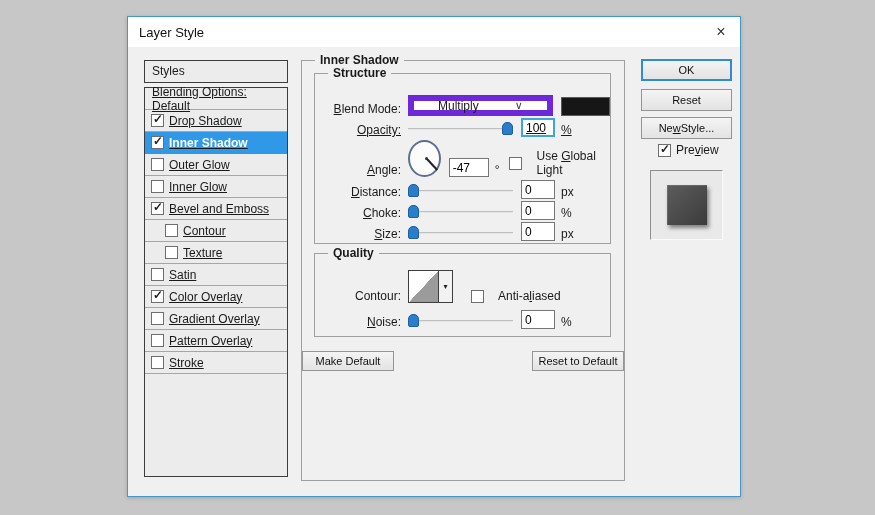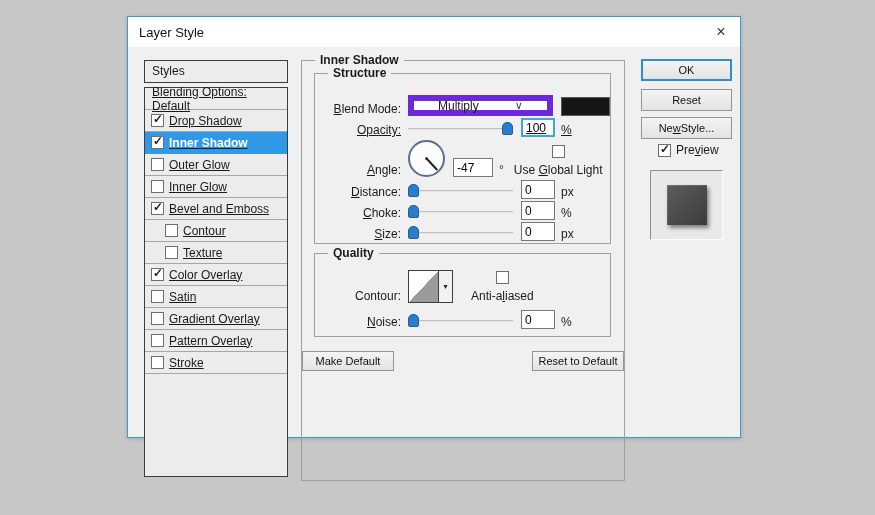--- a/index.html
+++ b/index.html
@@ -2,21 +2,21 @@
 <html><head>
 <meta charset="utf-8">
 <style>
   * { box-sizing: border-box; margin: 0; padding: 0; }
   html,body { width:875px; height:515px; }
   body {
     position:relative; background:#c7c7c7; overflow:hidden;
     font-family:"Liberation Sans", sans-serif; font-size:12px; color:#1a1a1a;
   }
   .dialog {
-    position:absolute; left:127px; top:16px; width:614px; height:422px;
+    position:absolute; left:127px; top:16px; width:614px; height:481px;
     background:#f0f0f0; border:1px solid #4597c7; box-shadow:0 1px 4px rgba(0,0,0,.18);
   }
   .titlebar { height:30px; background:#fff; display:flex; align-items:center; padding:0 8px 0 11px; }
   .titlebar .title { flex:1; font-size:13px; color:#111; }
   .titlebar .close { width:22px; text-align:center; font-size:16px; color:#333; cursor:default; }
   .content { position:absolute; left:0; top:30px; right:0; bottom:0; }
 
   
   .styles-header {
     position:absolute; left:16px; top:13px; width:144px; height:23px;
@@ -52,21 +52,21 @@
   .slider { position:relative; width:105px; height:16px; }
   .track { position:absolute; left:0; right:0; top:7px; height:2px; background:#bfbfbf; border-bottom:1px solid #e6e6e6; }
   .thumb { position:absolute; top:1px; width:11px; height:13px; background:#2a7dca; border:1px solid #1e5f9e; border-radius:5px 5px 2px 2px; }
   .thumb.start { left:0; } .thumb.end { right:0; }
   .num { width:34px; height:19px; border:1px solid #767676; background:#fff; font:12px "Liberation Sans",sans-serif; padding:0 3px; margin-left:8px; }
   .num.focused { border:2px solid #3fa6da; }
   .unit { margin-left:6px; white-space:nowrap; }
   .dial { position:relative; width:37px; height:37px; border-radius:50%; border:2px solid #5c6f8e; background:#fcfcfc; }
   .dial-dot { position:absolute; left:15px; top:15px; width:3px; height:3px; border-radius:50%; background:#333; }
   .dial-needle { position:absolute; left:17px; top:16px; width:15px; height:2px; background:#222; transform-origin:0 50%; transform:rotate(47deg); }
-  .cb-inline { display:flex; align-items:center; gap:5px;flex-direction:column; }
+  .cb-inline { display:flex; align-items:center; gap:14px; }
   .contour-wrap { display:flex; align-items:stretch; }
   .contour-thumb { width:31px; height:33px; border:1px solid #3e3e3e; background:linear-gradient(to bottom right, #fff 50%, #9b9b9b 50.5%); }
   .contour-arrow { width:14px; border:1px solid #3e3e3e; border-left:none; background:#f2f2f2; display:flex; align-items:center; justify-content:center; font-size:8px; color:#222; }
   .btn {
     background:linear-gradient(#f4f4f4,#e3e3e3); border:1px solid #949494;
     display:flex; align-items:center; justify-content:center; font-size:11px; color:#111;
   }
   .panel-btns { position:absolute; left:0; right:0; top:290px; display:flex; justify-content:space-between; }
   .panel-btns .btn { width:92px; height:20px; }
 
@@ -125,26 +125,26 @@
       </div>
       <div class="srow indent">
         <span class="checkbox"></span>
         <span>Contour</span>
       </div>
       <div class="srow indent">
         <span class="checkbox"></span>
         <span>Texture</span>
       </div>
       <div class="srow">
+        <span class="checkbox"></span>
+        <span>Satin</span>
+      </div>
+      <div class="srow">
         <span class="checkbox checked"></span>
         <span>Color Overlay</span>
-      </div>
-      <div class="srow">
-        <span class="checkbox"></span>
-        <span>Satin</span>
       </div>
       <div class="srow">
         <span class="checkbox"></span>
         <span>Gradient Overlay</span>
       </div>
       <div class="srow">
         <span class="checkbox"></span>
         <span>Pattern Overlay</span>
       </div>
       <div class="srow">

